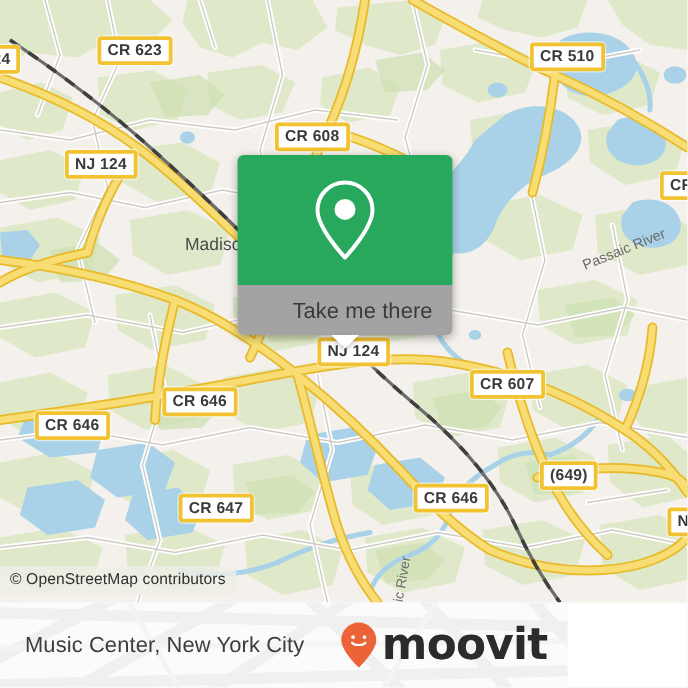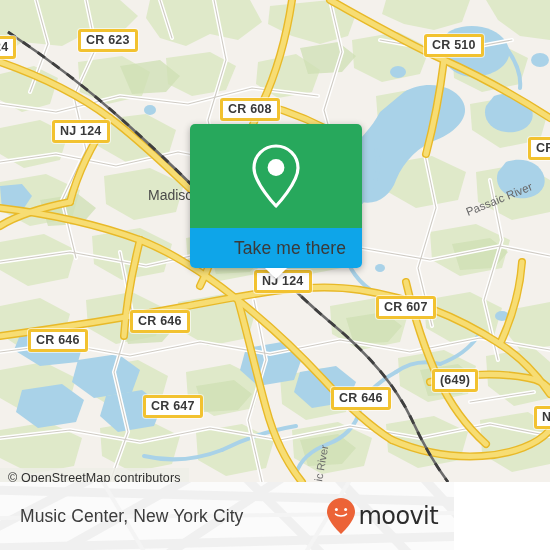--- a/index.html
+++ b/index.html
@@ -10,42 +10,42 @@
     -webkit-font-smoothing:antialiased;
   }
   #app{position:relative;width:550px;height:550px;overflow:hidden;}
 
   
   .map{position:absolute;left:0;top:0;width:550px;height:482px;overflow:hidden;background:#f4f1ec;}
   .map svg{position:absolute;left:0;top:0;}
 
   
   .attrib{
-    position:absolute;left:0;top:468px;
+    position:absolute;left:0;top:453px;
     background:rgba(238,238,230,.82);
     padding:3px 8px 4px 8px;
     font-size:12.5px;color:#2f2f2f;letter-spacing:.1px;
     line-height:1.25;
   }
 
   
   .card{
     position:absolute;left:190px;top:124px;width:172px;
     border-radius:5px;
     box-shadow:0 2px 7px rgba(0,0,0,.30);
     overflow:visible;
     z-index:40;
   }
   .card-top{
     height:104px;background:#27a85c;
     border-radius:5px 5px 0 0;
     display:flex;align-items:center;justify-content:center;
   }
   .card-bot{
-    height:40px;background:#0ea5e9;
+    height:40px;background:#a3a3a3;
     border-radius:0 0 5px 5px;
     display:flex;align-items:center;justify-content:center;
     position:relative;
     padding-left:28px;
   }
   .card-bot .lbl{
     font-size:17.5px;color:#3a3a3a;letter-spacing:.1px;
   }
   .tail{
     position:absolute;left:50%;top:100%;
@@ -65,22 +65,22 @@
   .footer .pattern{position:absolute;left:0;top:0;opacity:1;}
   .footer .place{
     position:absolute;left:20px;top:50%;transform:translateY(-50%);
     font-size:17.5px;color:#3c3c3c;letter-spacing:.1px;white-space:nowrap;
   }
   .brand{
     position:absolute;right:16px;top:50%;transform:translateY(-50%);
     display:flex;align-items:center;gap:3px;
   }
   .brand .word{
-    font-size:24px;color:#2b2b2b;letter-spacing:-.6px;
-    font-family:"DejaVu Sans", sans-serif;font-weight:400;
+    font-size:35px;color:#2b2b2b;letter-spacing:-.6px;
+    font-family:"DejaVu Sans", sans-serif;font-weight:700;
     line-height:1;
   }
 </style>
 </head>
 <body>
 
 <div id="app">
 
   <div class="map">
     <svg width="550" height="482" viewBox="0 0 550 482">

